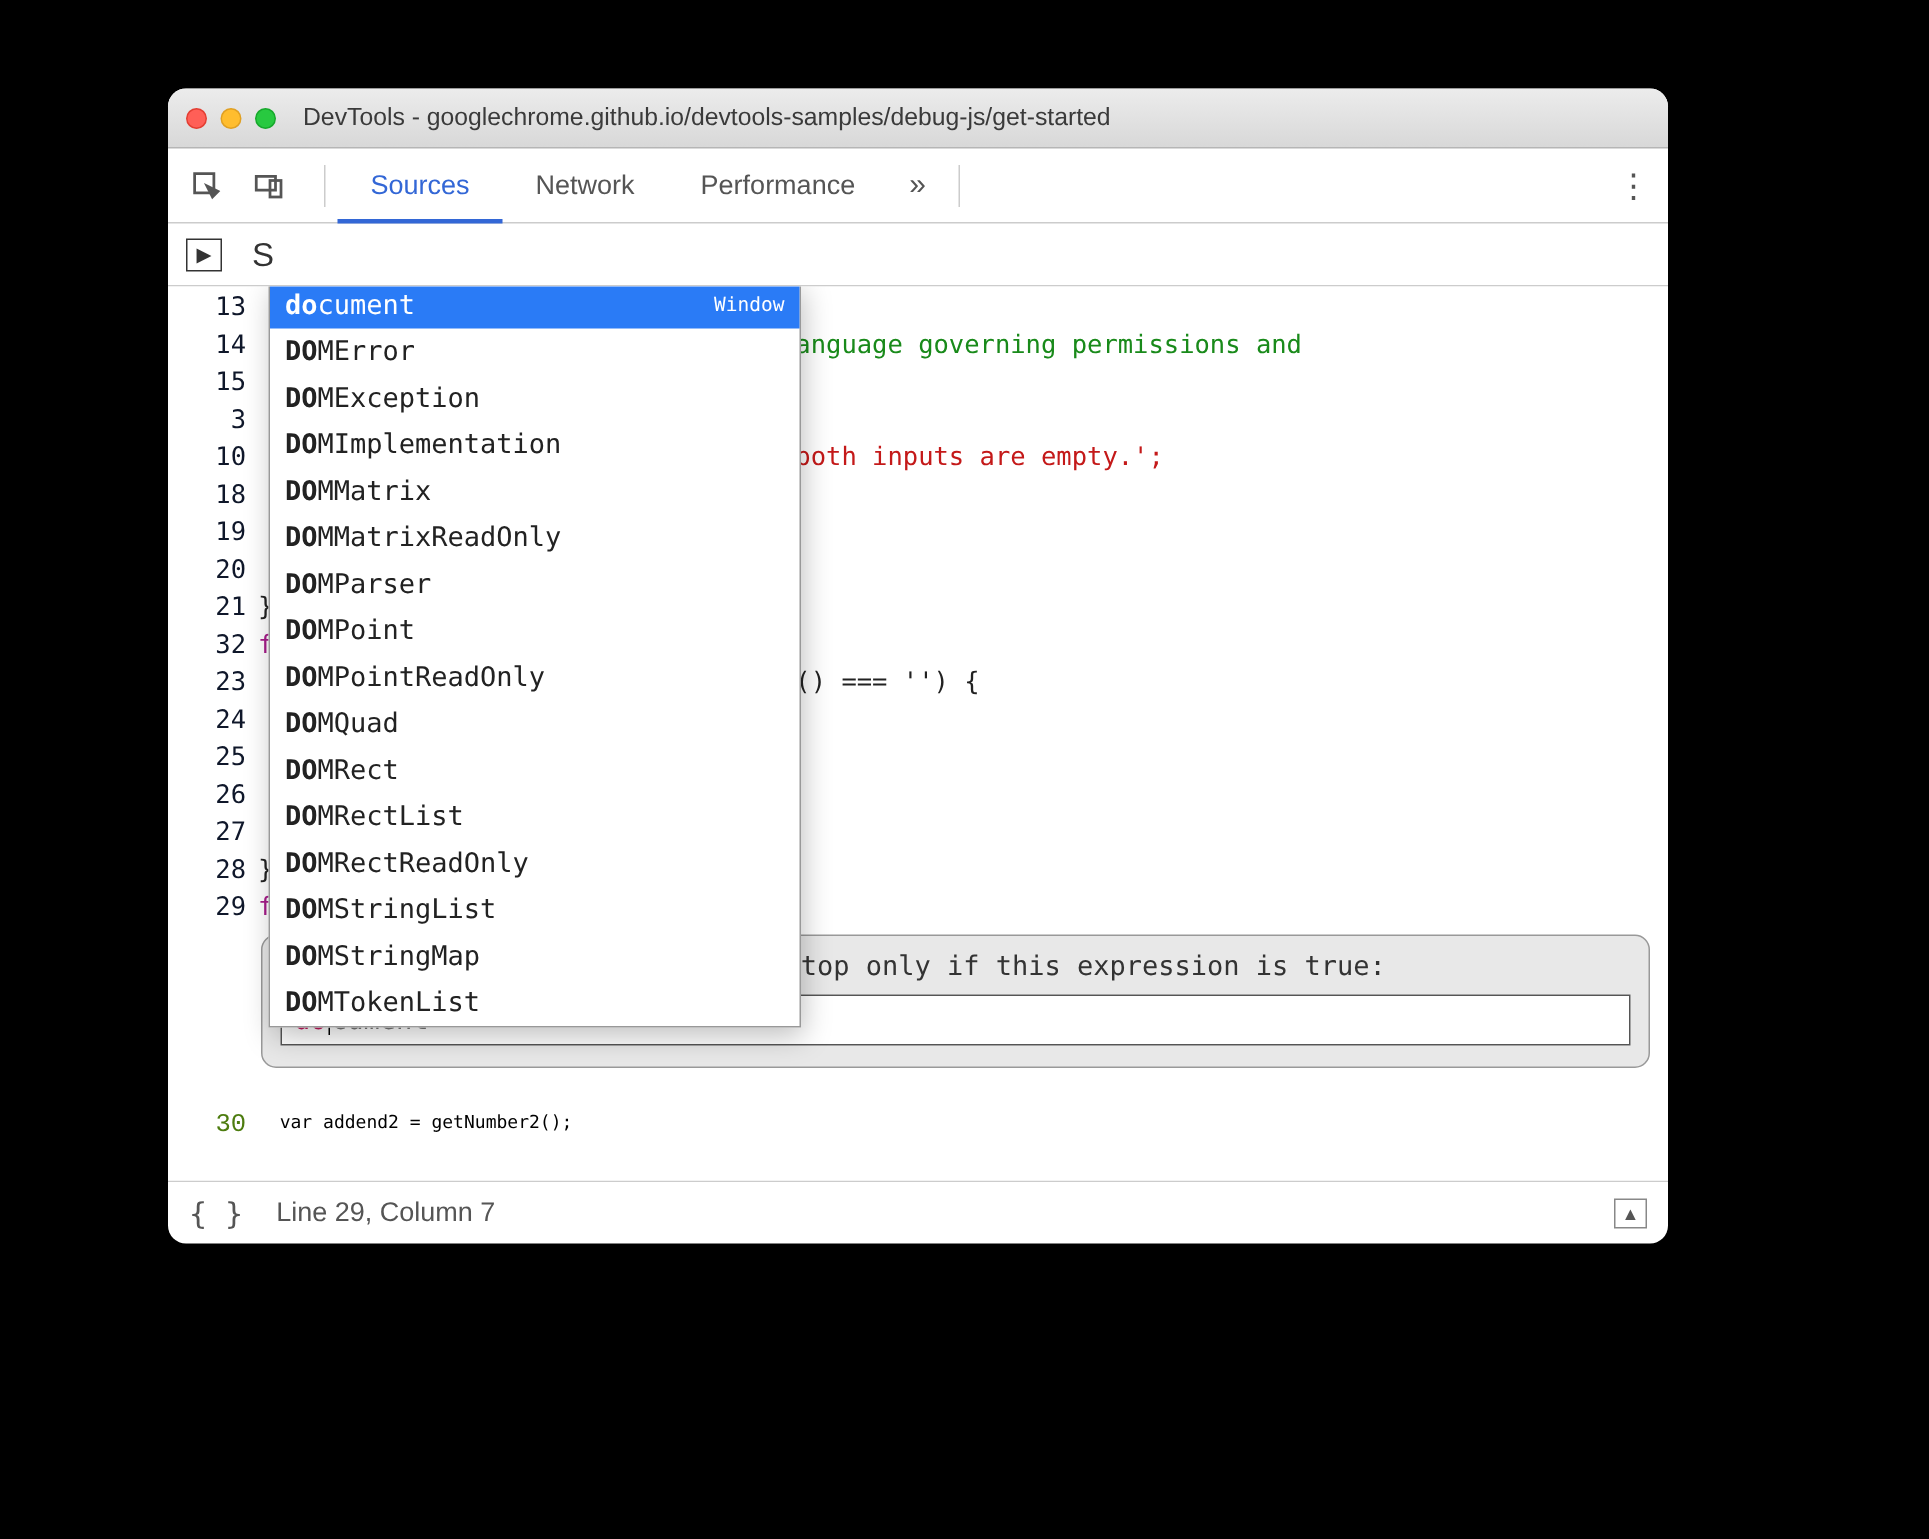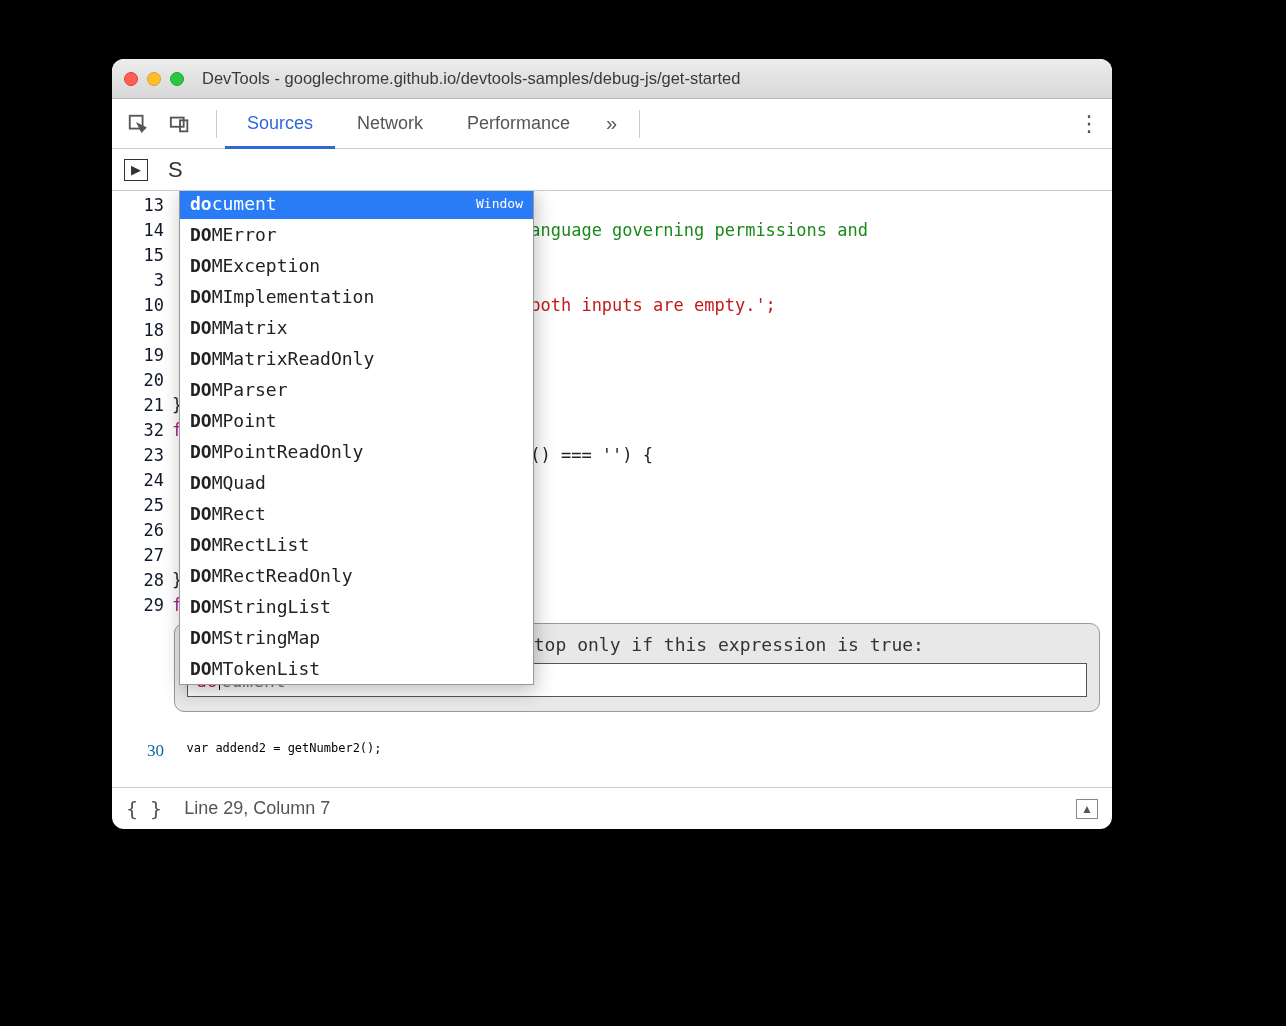--- a/index.html
+++ b/index.html
@@ -150,21 +150,21 @@
   .bp-caret { display:inline-block; width:1px; height:20px; background:#000; vertical-align:middle; margin:0 1px;}
   .bp-ghost { color:#777; }
   .after-box {
     position:absolute;
     left:60px;
     top: 550px;
     font-family: Menlo, Consolas, monospace;
     font-size:12px;
     white-space: pre;
   }
-  .gutter-30 { position:absolute; left:0; top:550px; width:60px; text-align:right; padding-right:8px; font-family:Liberation Serif, serif; font-size:17px; color:#0369a1;}
+  .gutter-30 { position:absolute; left:0; top:550px; width:60px; text-align:right; padding-right:8px; font-family:Liberation Mono, monospace; font-size:17px; color:#4d7c0f;}
   .statusbar {
     height: 42px;
     border-top:1px solid #ccc;
     display:flex;
     align-items:center;
     padding: 0 14px;
     font-size: 18px;
     color:#555;
   }
   .braces { font-family: Menlo, monospace; font-size:20px; color:#555; margin-right: 22px;}

